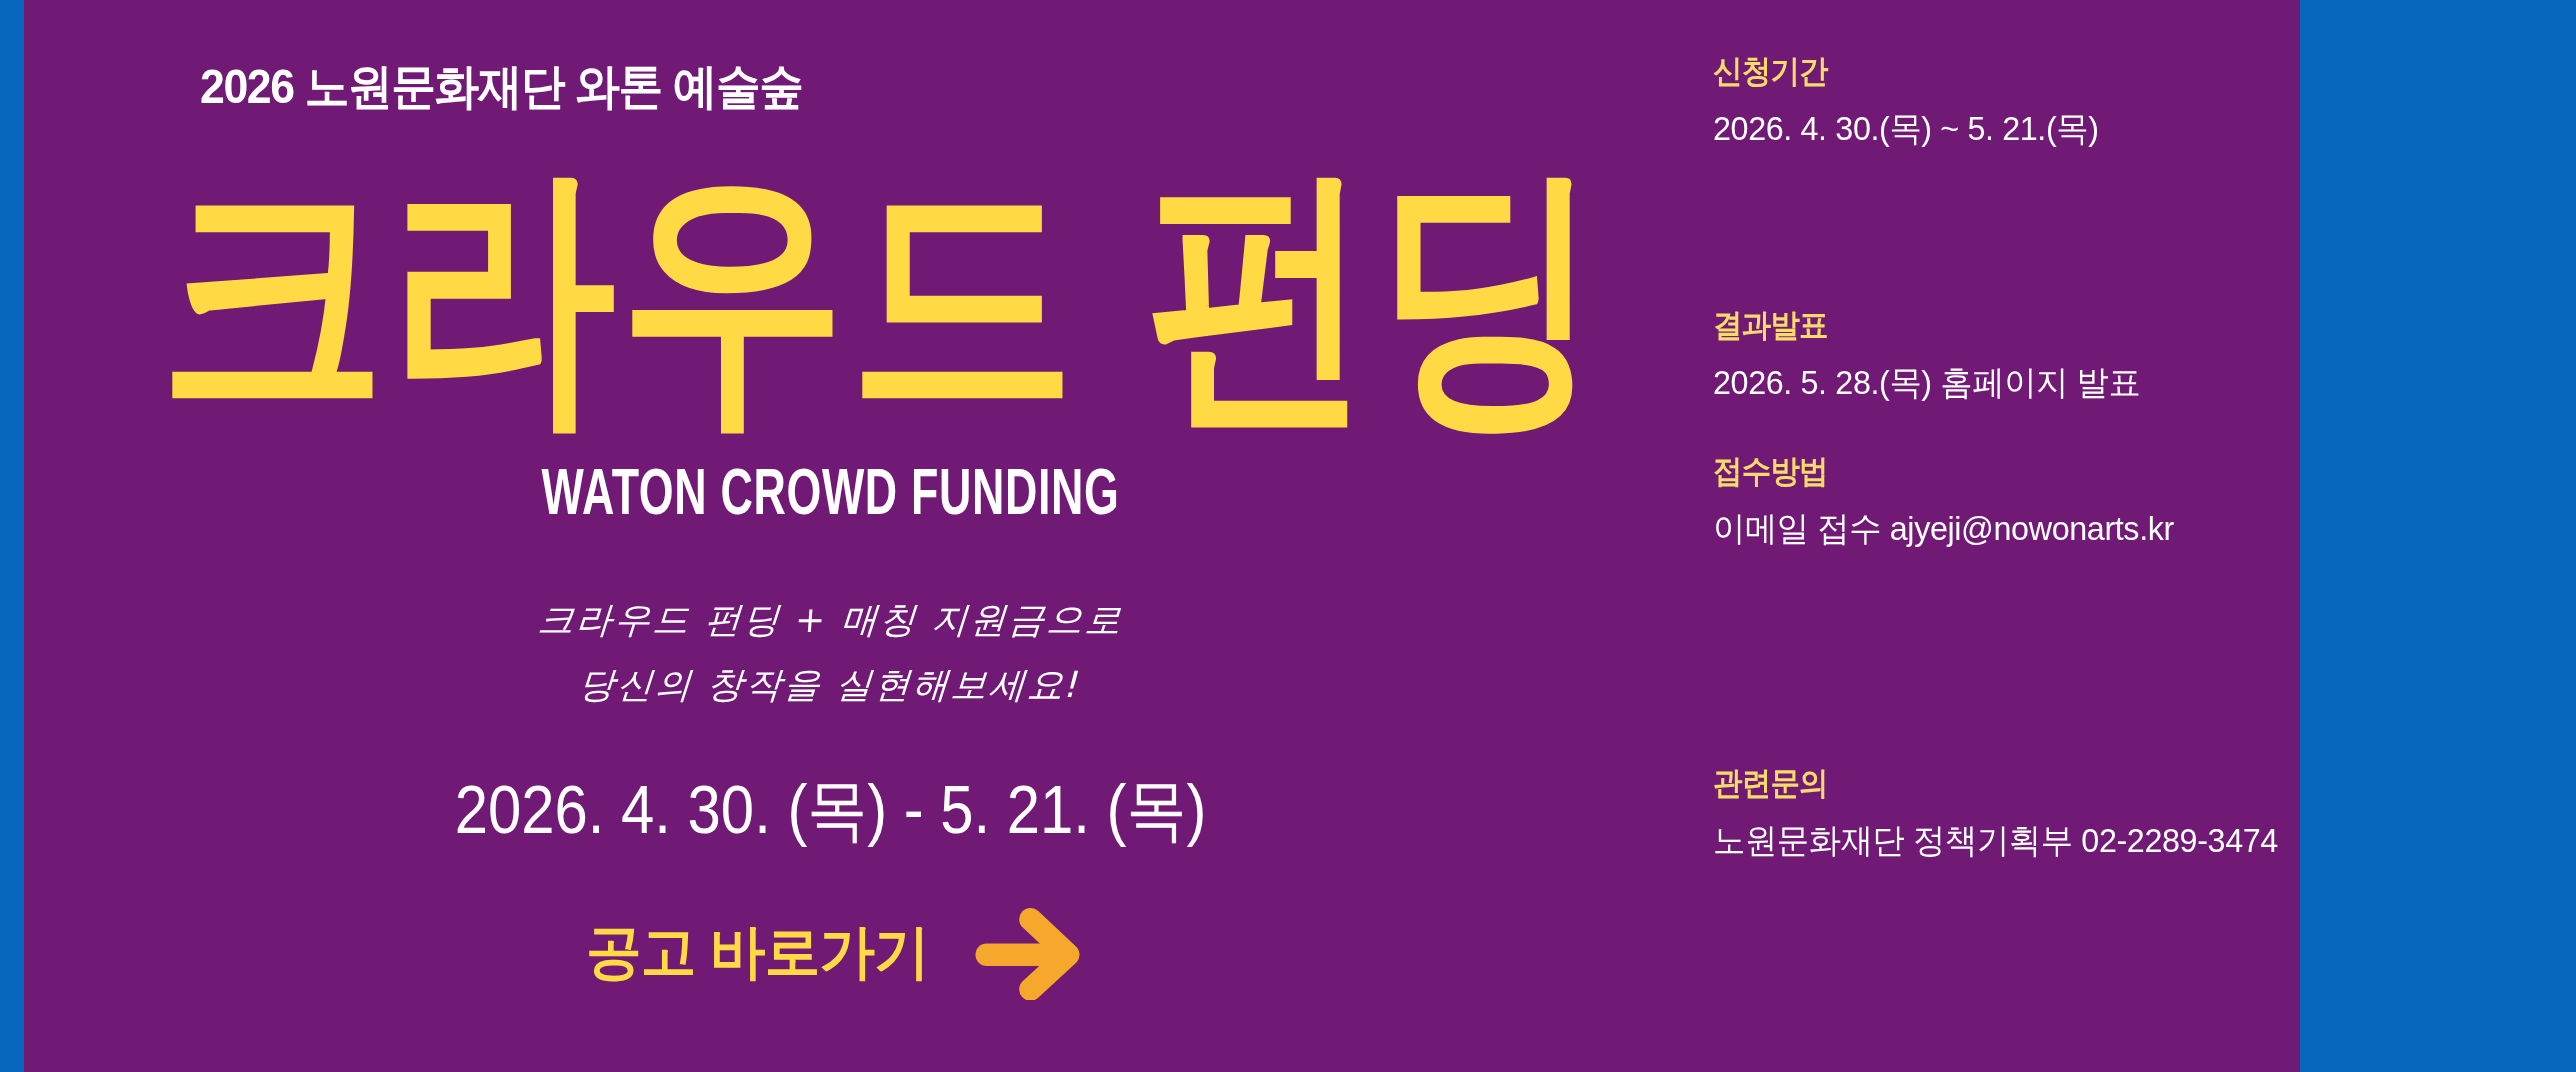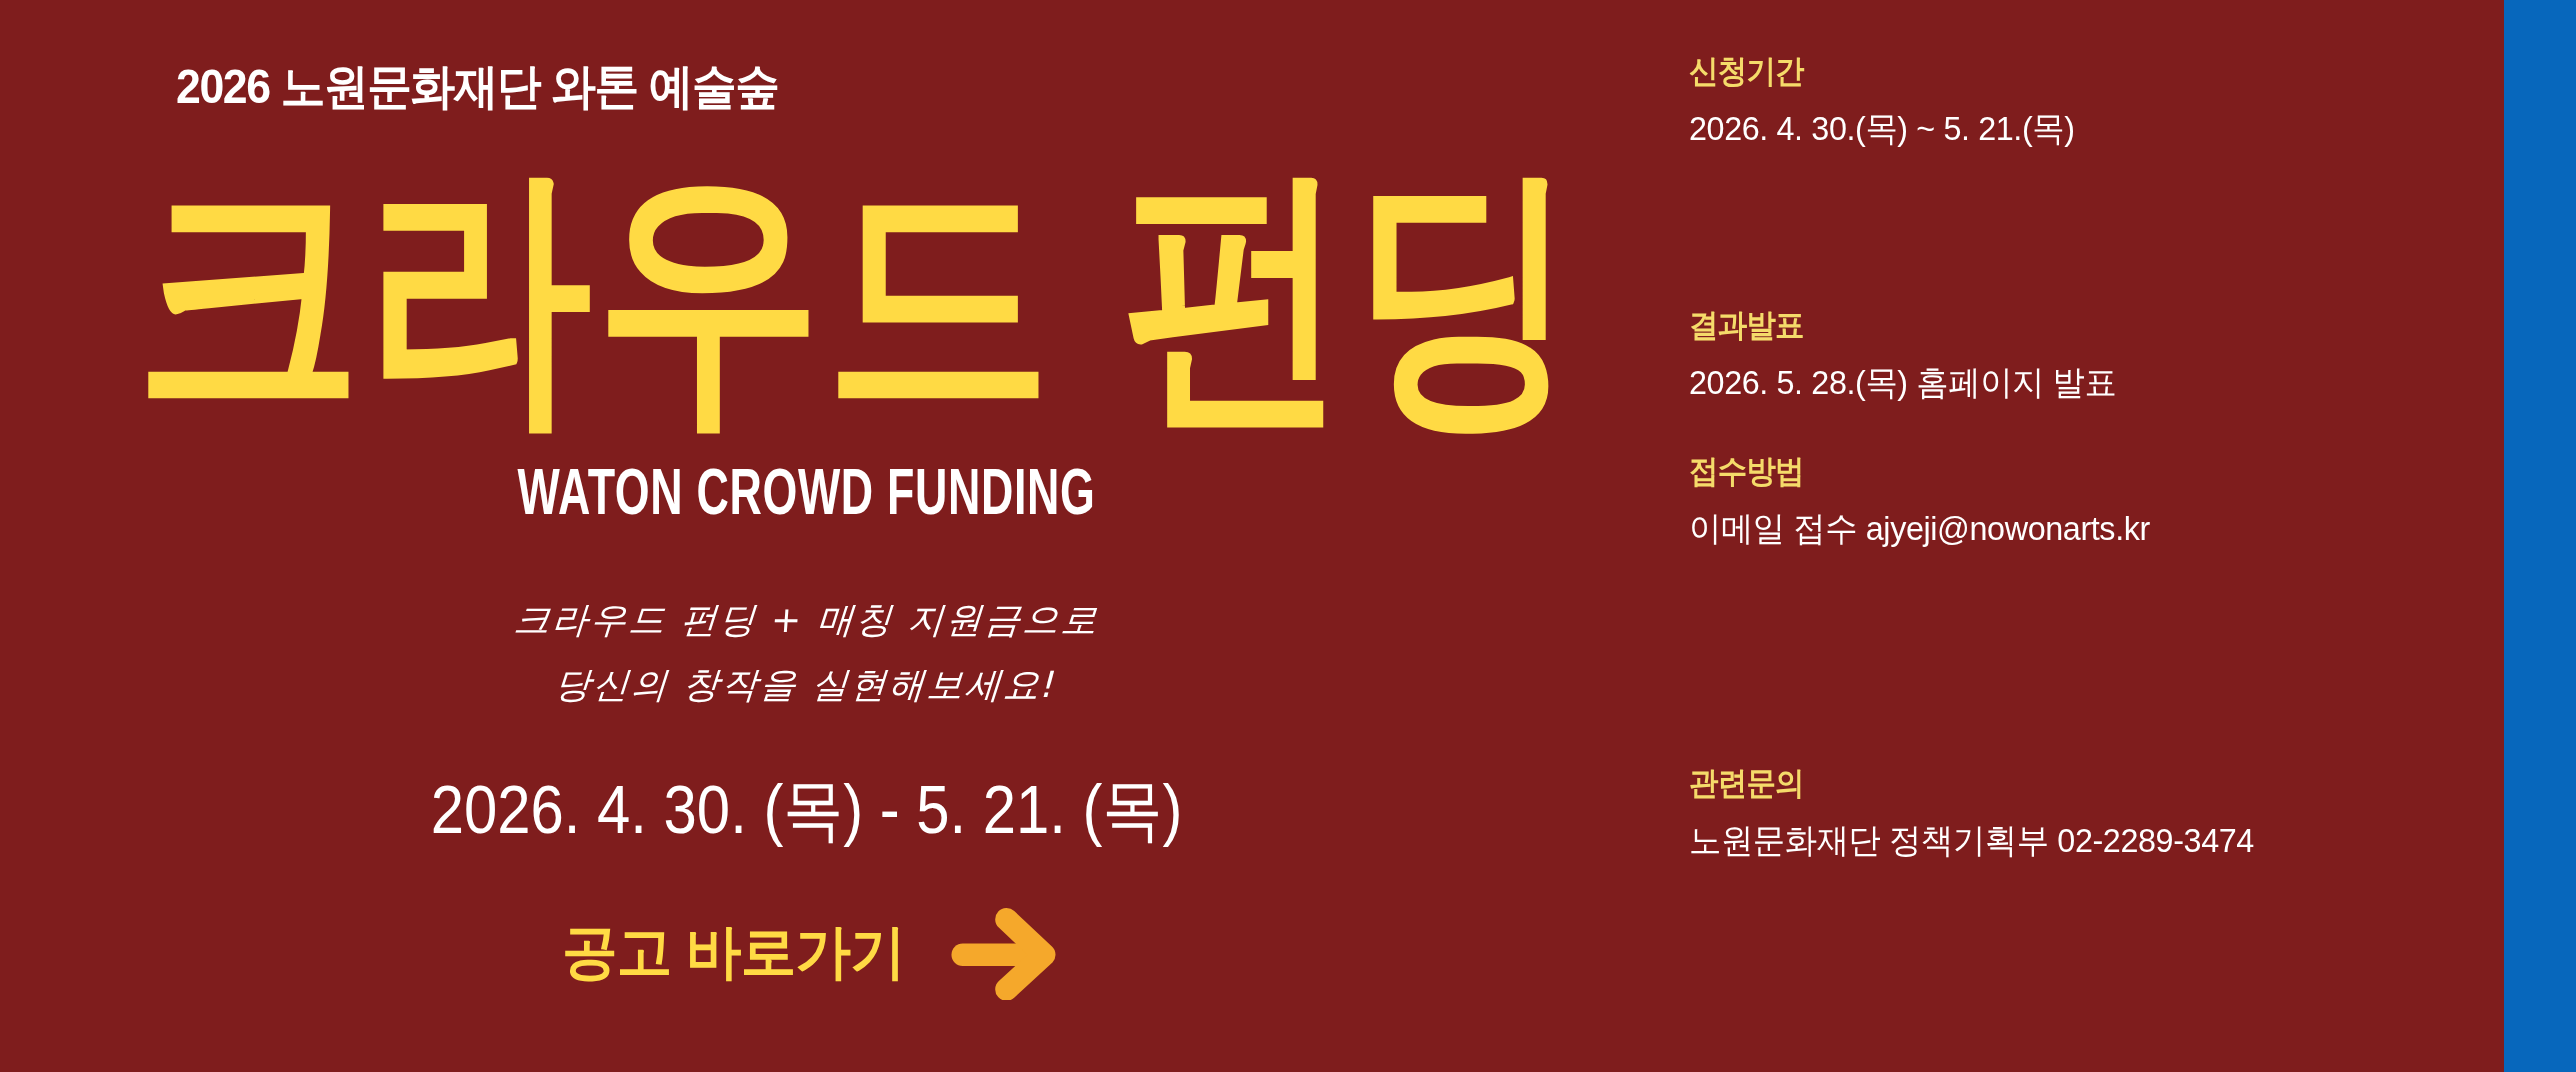--- a/index.html
+++ b/index.html
@@ -11,23 +11,24 @@
   }
 
   body {
     background:#0767BC;
     font-family:"Liberation Sans", sans-serif;
     -webkit-font-smoothing:antialiased;
   }
 
   .poster {
     position:relative;
-    width:2504px;
+    width:2276px;
     height:1073px;
-    background:#7f1d1d;
+    background:#701a75;
+    margin-left:24px;
   }
 
   
   .left-panel {
     position:absolute;
     left:0; top:0;
     width:1613px;
     height:1073px;
   }
 

